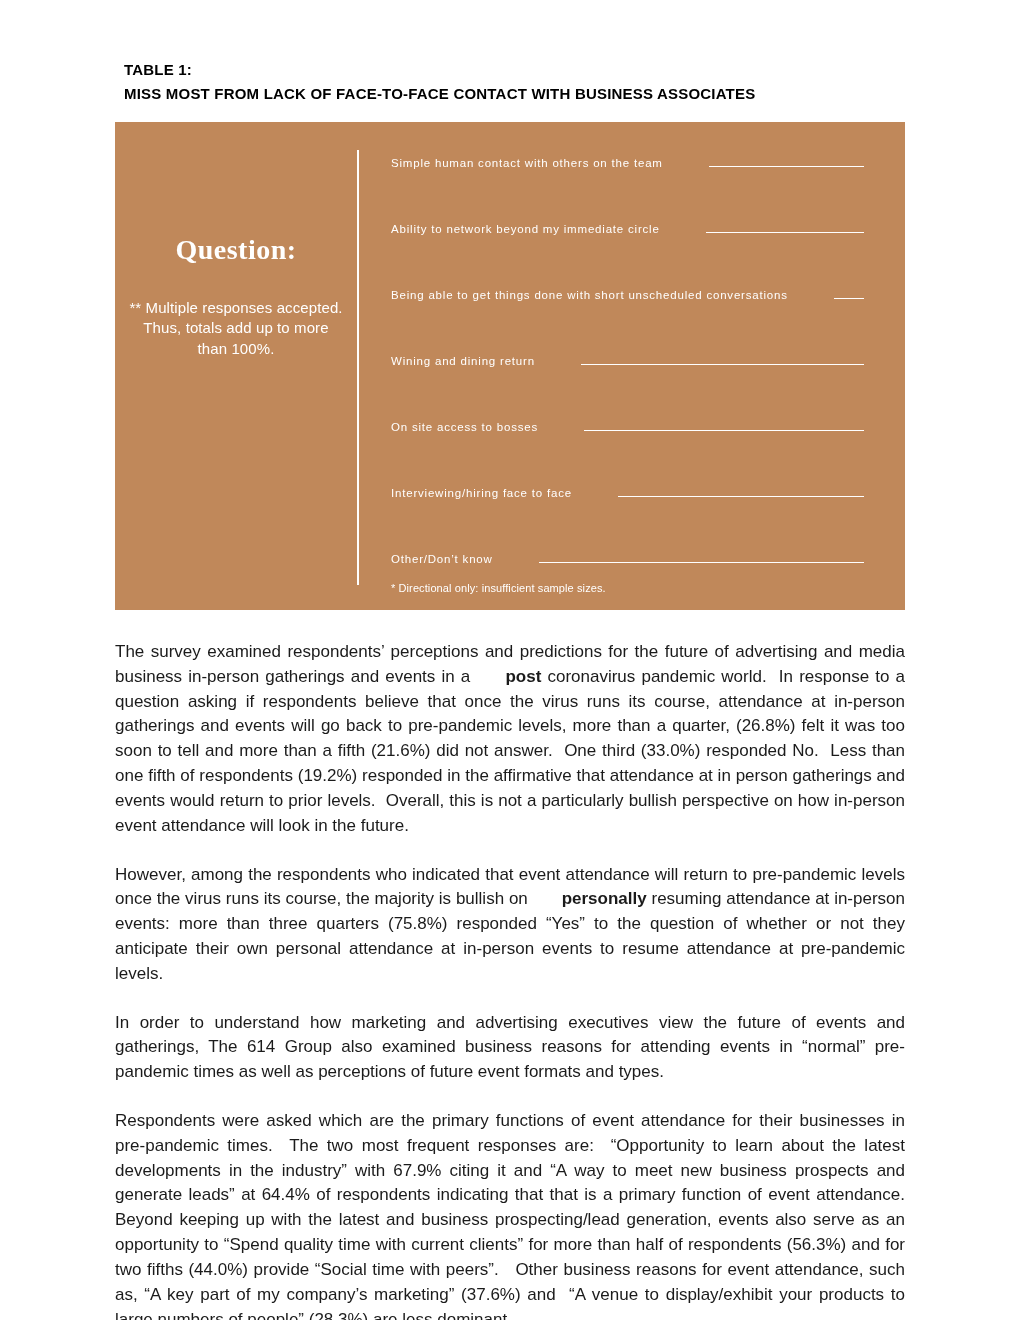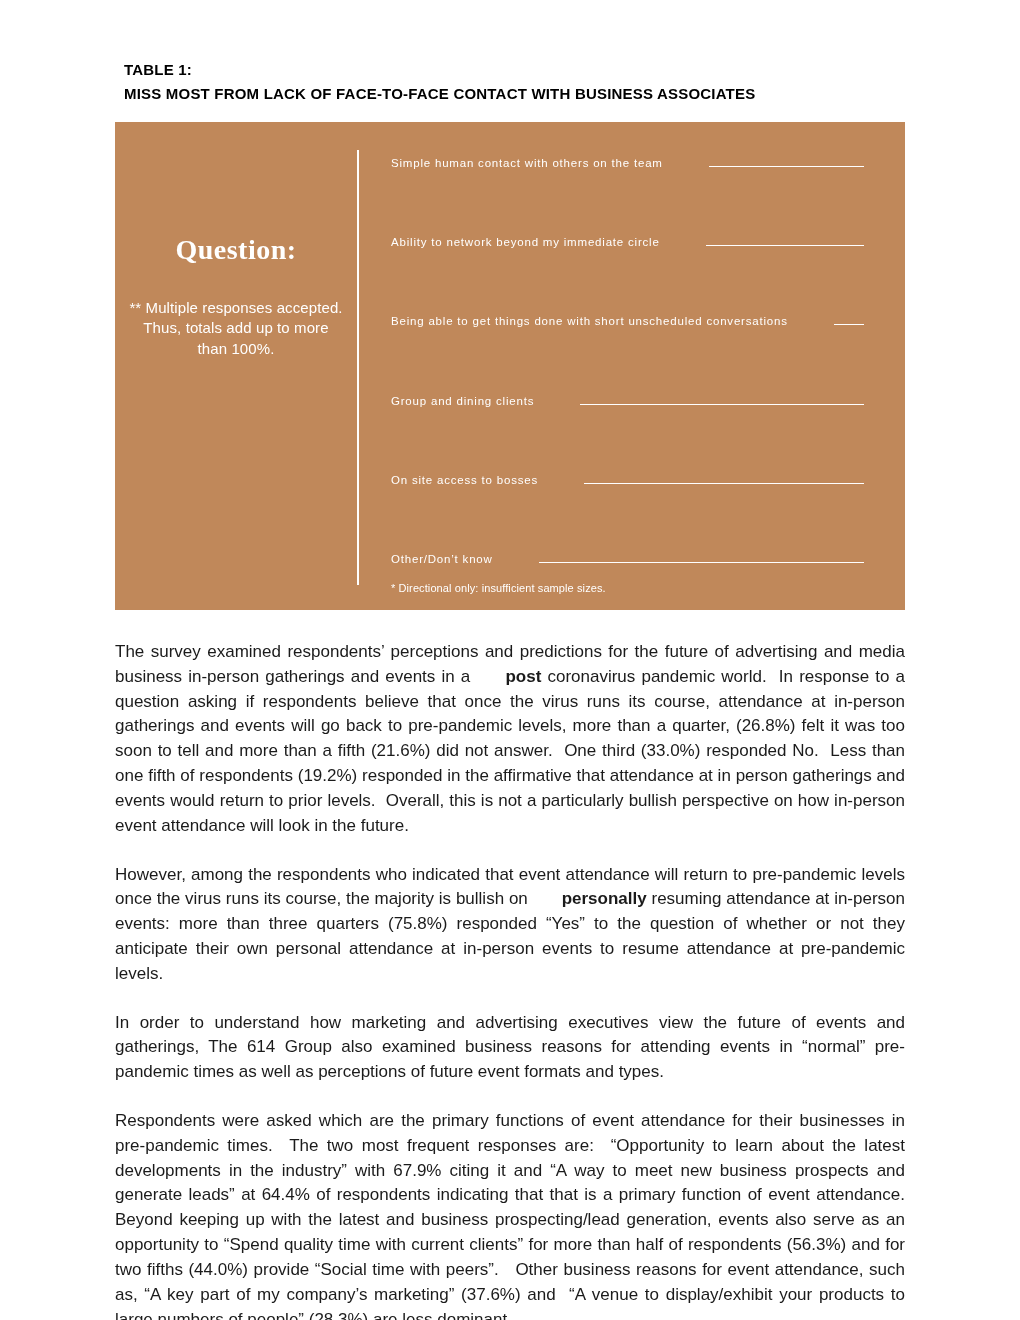--- a/index.html
+++ b/index.html
@@ -165,31 +165,36 @@
   </div>
 
   <div class="row">
     <span class="row-label">Being able to get things done with short unscheduled conversations</span>
     <span class="leader"></span>
     <span class="row-value">21.0%</span>
   </div>
 
 
   <div class="row">
-    <span class="row-label">Group and dining clients</span>
+    <span class="row-label">Wining and dining return</span>
     <span class="leader"></span>
     <span class="row-value">11.7%*</span>
   </div>
 
   <div class="row">
     <span class="row-label">On site access to bosses</span>
     <span class="leader"></span>
     <span class="row-value">5.8%*</span>
   </div>
 
+  <div class="row">
+    <span class="row-label">Interviewing/hiring face to face</span>
+    <span class="leader"></span>
+    <span class="row-value">3.5%*</span>
+  </div>
 
   <div class="row">
     <span class="row-label">Other/Don’t know</span>
     <span class="leader"></span>
     <span class="row-value">2.6%*</span>
   </div>
 </div>
       <div class="chart-footnote">*  Directional only: insufficient sample sizes.</div>
     </div>
   </div>

